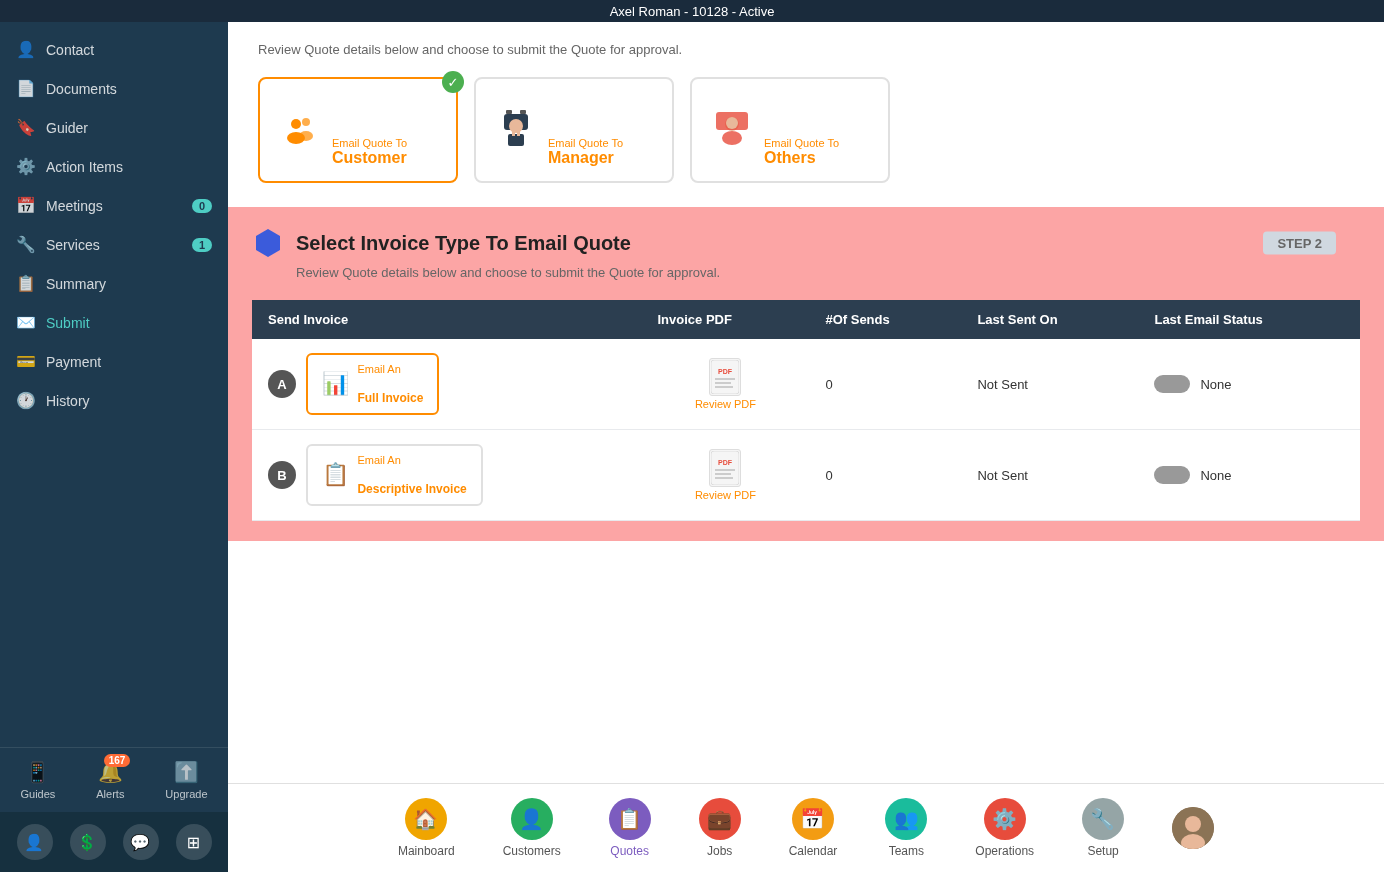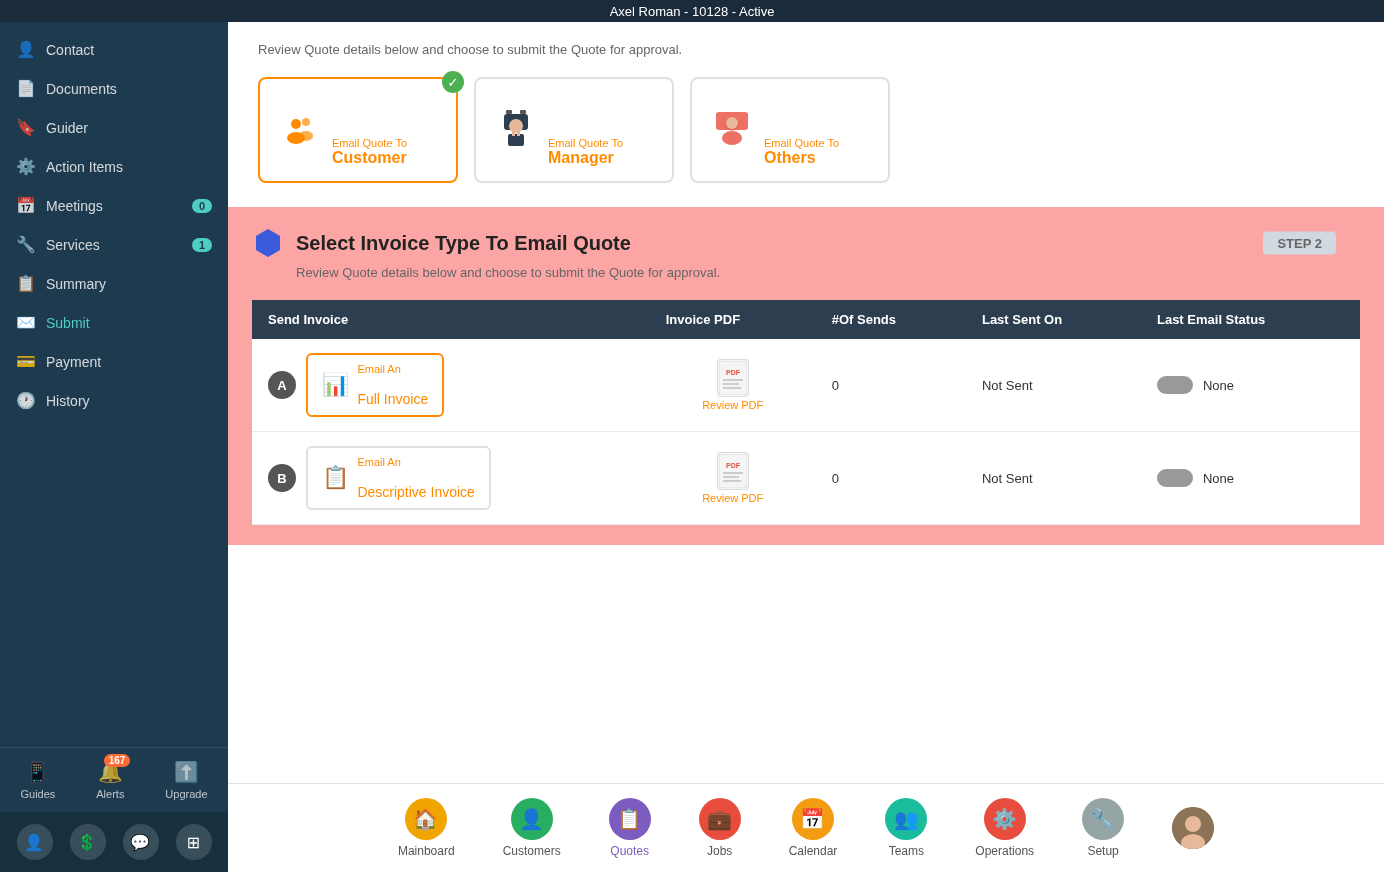--- a/index.html
+++ b/index.html
@@ -360,22 +360,22 @@
       display: flex;
       flex-direction: column;
     }
 
     .send-invoice-btn .label-sm {
       font-size: 11px;
       color: #ff8c00;
     }
 
     .send-invoice-btn .label-lg {
-      font-size: 14px;
-      font-weight: normal;
+      font-size: 12px;
+      font-weight: bold;
       color: #ff8c00;
       margin-top: 16px;
     }
 
     .pdf-review {
       display: flex;
       flex-direction: column;
       align-items: center;
       gap: 2px;
       cursor: pointer;

